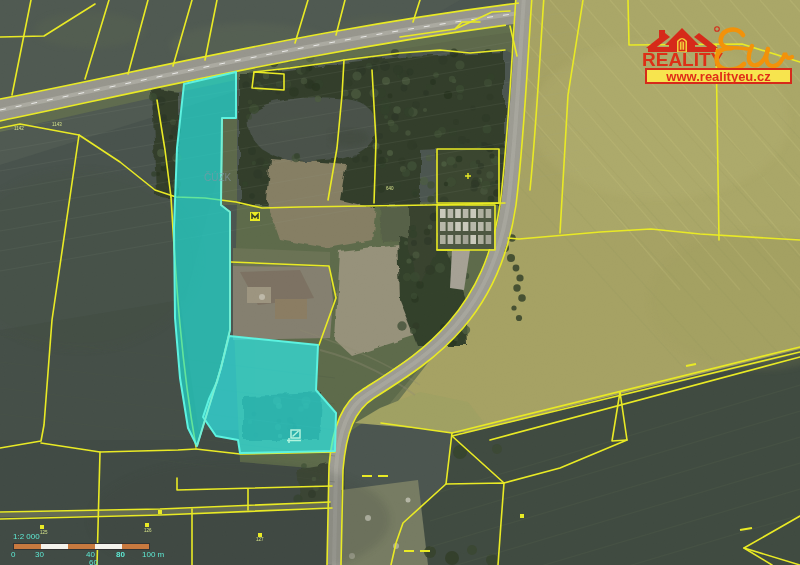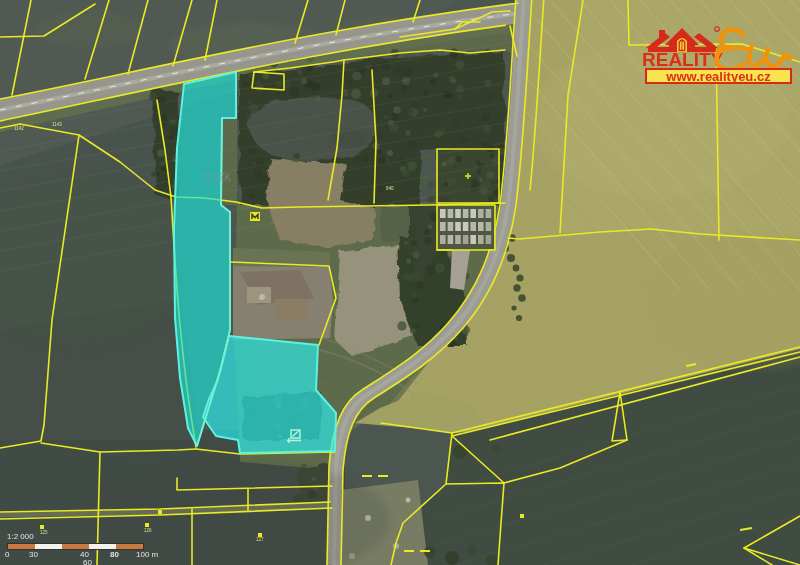--- a/index.html
+++ b/index.html
@@ -565,21 +565,21 @@
 <path d="M90,30 C81,30 75,36 77,44 C79,53 95,55 104,46" stroke-width="4.6"></path>
 <path d="M77,33 C90,28 100,30 108,31" stroke-width="3.5"></path>
 <path d="M112,28 C108,36 107,45 113,47 C119,49 126,41 128,31" stroke-width="4.2"></path>
 <path d="M128,31 C125,40 126,47 132,48 C138,49 143,42 145,35 C146,40 149,41 152,39" stroke-width="4.2"></path>
 </g>
 </svg>
 <div style="position:absolute;left:5px;top:50px;width:143px;height:12px;background:#f7e44e;border:2px solid #d62a1a;display:flex;align-items:center;justify-content:center;">
 <span style="font-weight:bold;font-size:13px;color:#e02e18;font-family:'Liberation Sans',sans-serif;">www.realityeu.cz</span>
       </div>
 </div>
-<div style="position:absolute;left:7px;top:532px;color:#e5e5e5;">
+<div style="position:absolute;left:13px;top:532px;color:#5eead4;">
 <div style="font-size:8px;margin-bottom:2px;">1:2 000</div>
 <div style="width:135px;height:5px;border:1px solid #333;display:flex;">
 <div style="flex:1;background:#c8793f;"></div>
         <div style="flex:1;background:#f4f2ec;"></div>
 <div style="flex:1;background:#c8793f;"></div>
         <div style="flex:1;background:#f4f2ec;"></div>
 <div style="flex:1;background:#c8793f;"></div>
       </div>
 <div style="position:relative;width:170px;height:10px;font-size:8px;">
 <span style="position:absolute;left:-2px;">0</span>

